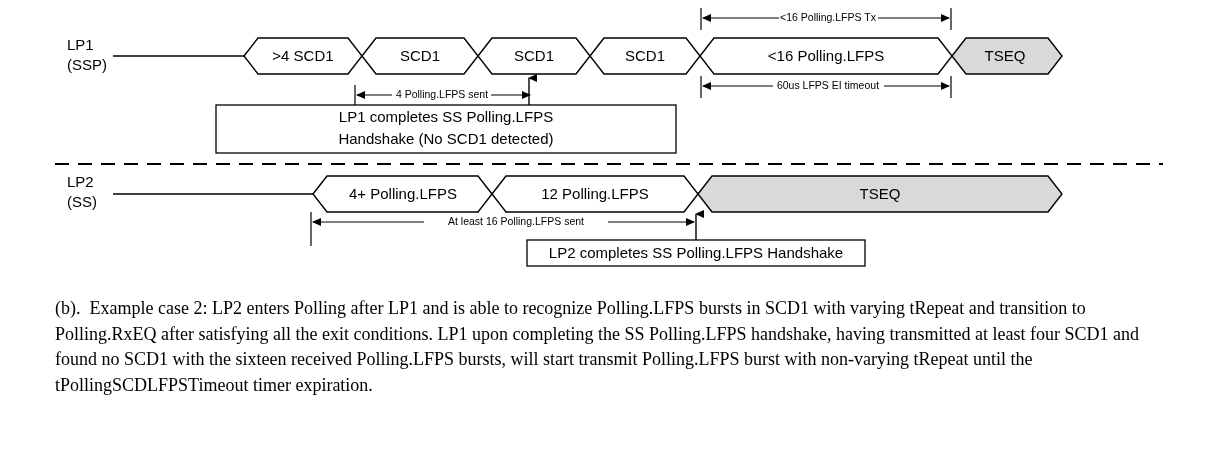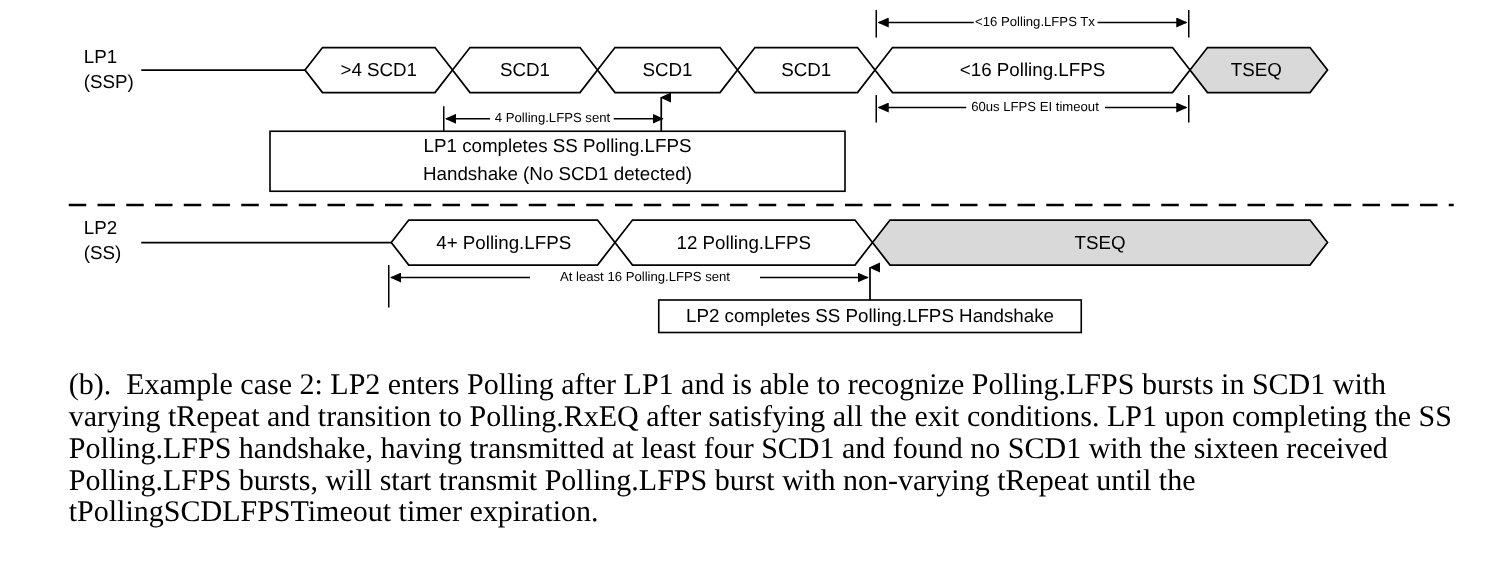--- a/index.html
+++ b/index.html
@@ -61,21 +61,21 @@
   .hex-open { fill: #ffffff; stroke: #000000; stroke-width: 1.4; }
   .hex-gray { fill: #d9d9d9; stroke: #000000; stroke-width: 1.4; }
   .callout-box { fill: #ffffff; stroke: #000000; stroke-width: 1.3; }
 
   #caption {
     position: absolute;
     left: 55px;
     top: 296px;
     width: 1110px;
     font-family: "Liberation Serif", serif;
-    font-size: 24px;
+    font-size: 18px;
     line-height: 25.5px;
     color: #000000;
     text-align: left;
     white-space: pre-wrap;
   }
 </style>
 </head>
 <body>
 
 <div id="figure">

